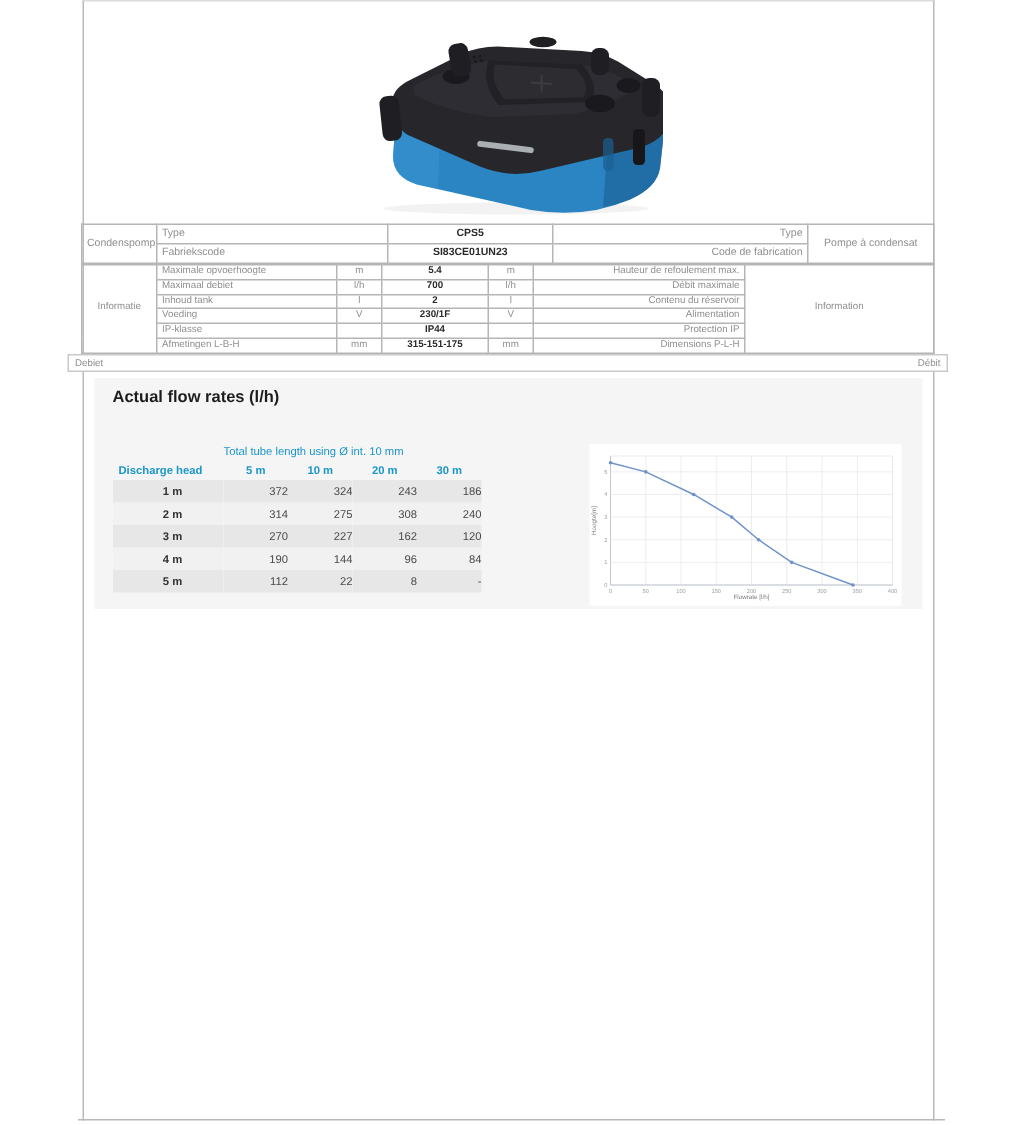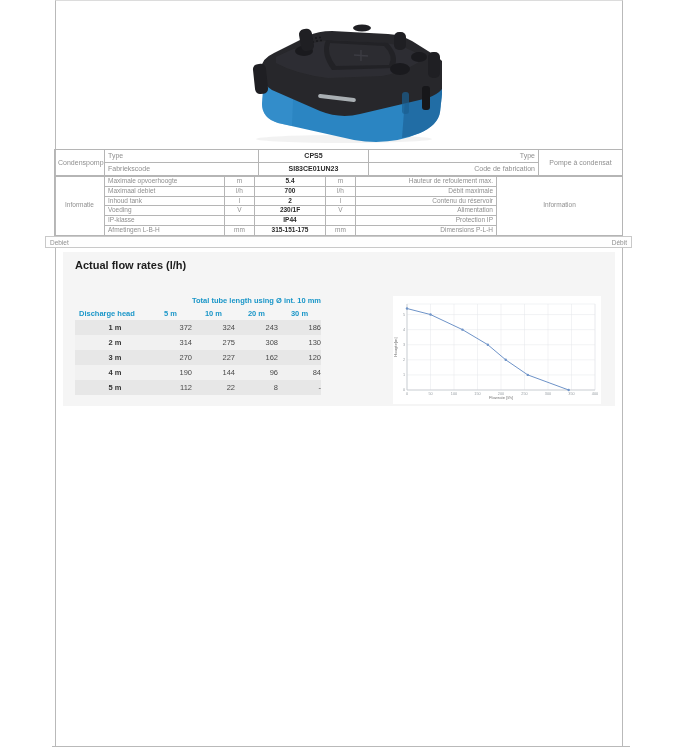--- a/index.html
+++ b/index.html
@@ -32,21 +32,21 @@
   .section-bar{
     position:absolute;left:45px;top:236px;width:577px;height:10px;
     border:1px solid #c9c9c9;background:#fefefe;display:flex;justify-content:space-between;
     align-items:center;font-size:6.5px;color:#8f8f8f;padding:0 4px;
   }
   
   .flow-panel{position:absolute;left:63px;top:252px;width:552px;height:154px;background:#f5f5f5;}
   .flow-title{position:absolute;left:12px;top:7px;font-size:11px;font-weight:bold;color:#1d1d1d;}
   .flow-table{position:absolute;left:12px;top:42px;border-collapse:collapse;table-layout:fixed;width:246px;}
   .flow-table td,.flow-table th{font-size:7.5px;padding:0;overflow:hidden;white-space:nowrap;}
-  .flow-table .span-h{color:var(--accent);font-weight:bold;text-align:right;height:13px;}
+  .flow-table .span-h{color:var(--accent);font-weight:normal;text-align:left;height:13px;}
   .flow-table .col-h{color:var(--accent);font-weight:bold;height:13px;}
   .flow-table .col-h.lbl{text-align:left;padding-left:4px;margin-top:41px;}
   .flow-table .col-h.num{text-align:center;}
   .flow-table tr.data{height:15px;}
   .flow-table tr.data:nth-child(odd){background:#e7e7e7;}
   .flow-table tr.data:nth-child(even){background:#f1f1f1;}
   .flow-table td.rlbl{color:#333;font-weight:bold;padding-left:6px;text-align:center;}
   .flow-table td.rval{color:#4a4a4a;text-align:right;}
   
   .chart-box{position:absolute;left:330px;top:44px;width:208px;height:108px;background:#fff;}
@@ -218,21 +218,21 @@
         <td class="rval">372</td>
         <td class="rval">324</td>
         <td class="rval">243</td>
         <td class="rval">186</td>
       </tr>
       <tr class="data">
         <td class="rlbl">2 m</td>
         <td class="rval">314</td>
         <td class="rval">275</td>
         <td class="rval">308</td>
-        <td class="rval">130</td>
+        <td class="rval">240</td>
       </tr>
       <tr class="data">
         <td class="rlbl">3 m</td>
         <td class="rval">270</td>
         <td class="rval">227</td>
         <td class="rval">162</td>
         <td class="rval">120</td>
       </tr>
       <tr class="data">
         <td class="rlbl">4 m</td>

